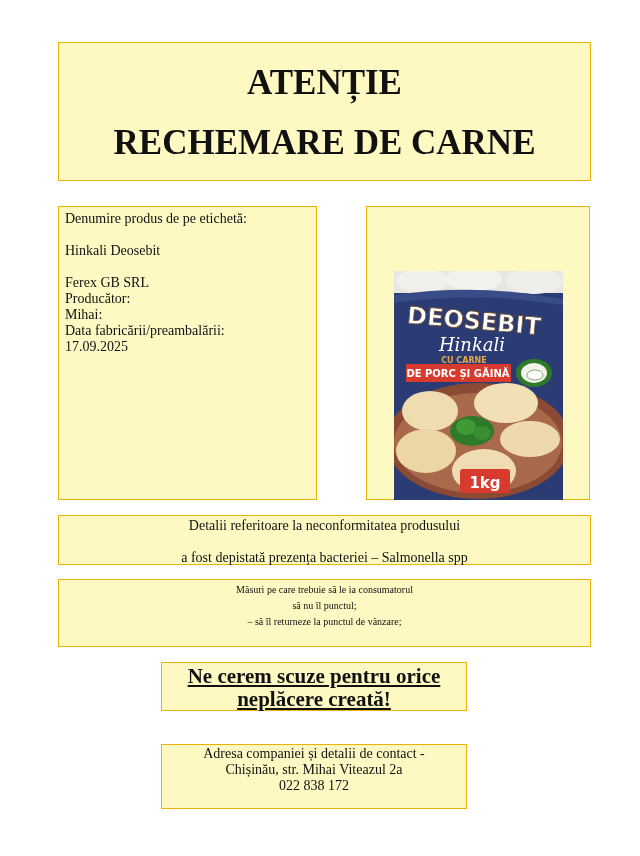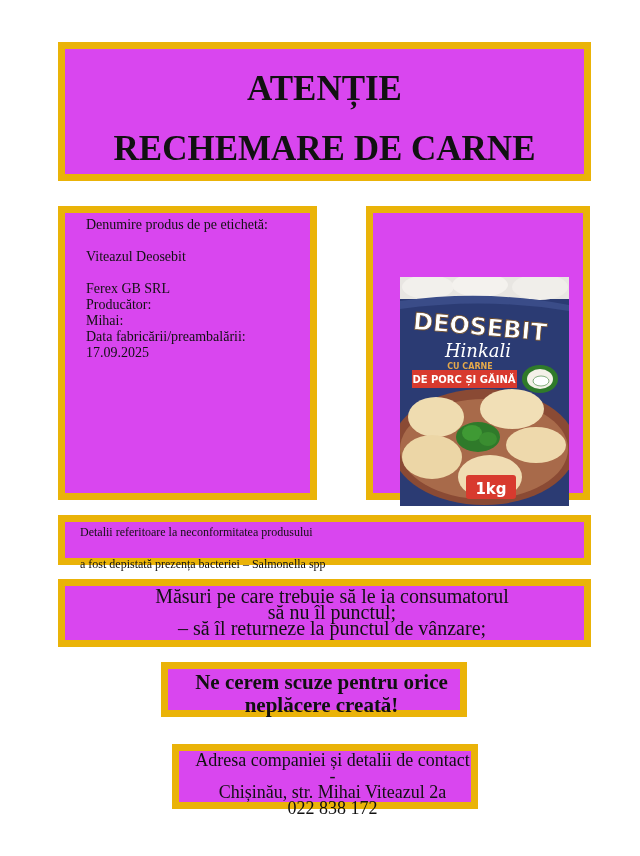--- a/index.html
+++ b/index.html
@@ -1,44 +1,44 @@
 <!DOCTYPE html>
 <html><head>
 <meta charset="utf-8">
 <style>
   html, body { margin: 0; padding: 0; background: #ffffff; }
   body { width: 640px; height: 856px; position: relative; overflow: hidden;
          font-family: "Liberation Serif", "DejaVu Serif", serif; color: #111; }
-  .box { position: absolute; border: 7px solid #eab308; box-sizing: border-box; background: #d946ef; }
+  .box { position: absolute; border: 1px solid #eab308; box-sizing: border-box; background: #fef9c3; }
   .title-box { left: 58px; top: 42px; width: 533px; height: 139px; text-align: center; }
   .title-line { font-weight: bold; font-size: 35px; line-height: 35px; position: absolute; left: 0; right: 0; }
   .t1 { top: 22px; }
   .t2 { top: 82px; }
   .info-box { left: 58px; top: 206px; width: 259px; height: 294px; padding: 4px 0 0 6px; font-size: 14px; line-height: 16px; }
   .info-box .gap { height: 16px; }
   .photo-box { left: 366px; top: 206px; width: 224px; height: 294px; }
   .photo { position: absolute; left: 27px; top: 64px; width: 169px; height: 229px; overflow: hidden; background: #2b3b73; }
-  .details-box { left: 58px; top: 515px; width: 533px; height: 50px; text-align: left; font-size: 12px; line-height: 16px; padding-top: 2px; }
-  .measures-box { left: 58px; top: 579px; width: 533px; height: 68px; text-align: center; font-size: 20px; line-height: 16px; padding-top: 2px; }
-  .apology-box { left: 161px; top: 662px; width: 306px; height: 55px; text-align: center; font-weight: bold; font-size: 21px; line-height: 23px; padding-top: 2px; }
-  .contact-box { left: 172px; top: 744px; width: 306px; height: 65px; text-align: center; font-size: 18px; line-height: 16px; padding-top: 1px; }
-  .line { display: block; margin-left: 15px; }
+  .details-box { left: 58px; top: 515px; width: 533px; height: 50px; text-align: center; font-size: 14px; line-height: 16px; padding-top: 2px; }
+  .measures-box { left: 58px; top: 579px; width: 533px; height: 68px; text-align: center; font-size: 10px; line-height: 16px; padding-top: 2px; }
+  .apology-box { left: 161px; top: 662px; width: 306px; height: 49px; text-align: center; font-weight: bold; font-size: 21px; line-height: 23px; padding-top: 2px; text-decoration: underline; }
+  .contact-box { left: 161px; top: 744px; width: 306px; height: 65px; text-align: center; font-size: 14px; line-height: 16px; padding-top: 1px; }
+  .line { display: block; }
 </style>
 </head>
 <body>
 
 <div class="box title-box">
   <div class="title-line t1">ATENȚIE</div>
   <div class="title-line t2">RECHEMARE DE CARNE</div>
 </div>
 
 <div class="box info-box">
   <span class="line">Denumire produs de pe etichetă:</span>
   <div class="gap"></div>
-  <span class="line">Viteazul Deosebit</span>
+  <span class="line">Hinkali Deosebit</span>
   <div class="gap"></div>
   <span class="line">Ferex GB SRL</span>
   <span class="line">Producător:</span>
   <span class="line">Mihai:</span>
   <span class="line">Data fabricării/preambalării:</span>
   <span class="line">17.09.2025</span>
 </div>
 
 <div class="box photo-box">
   <div class="photo">

